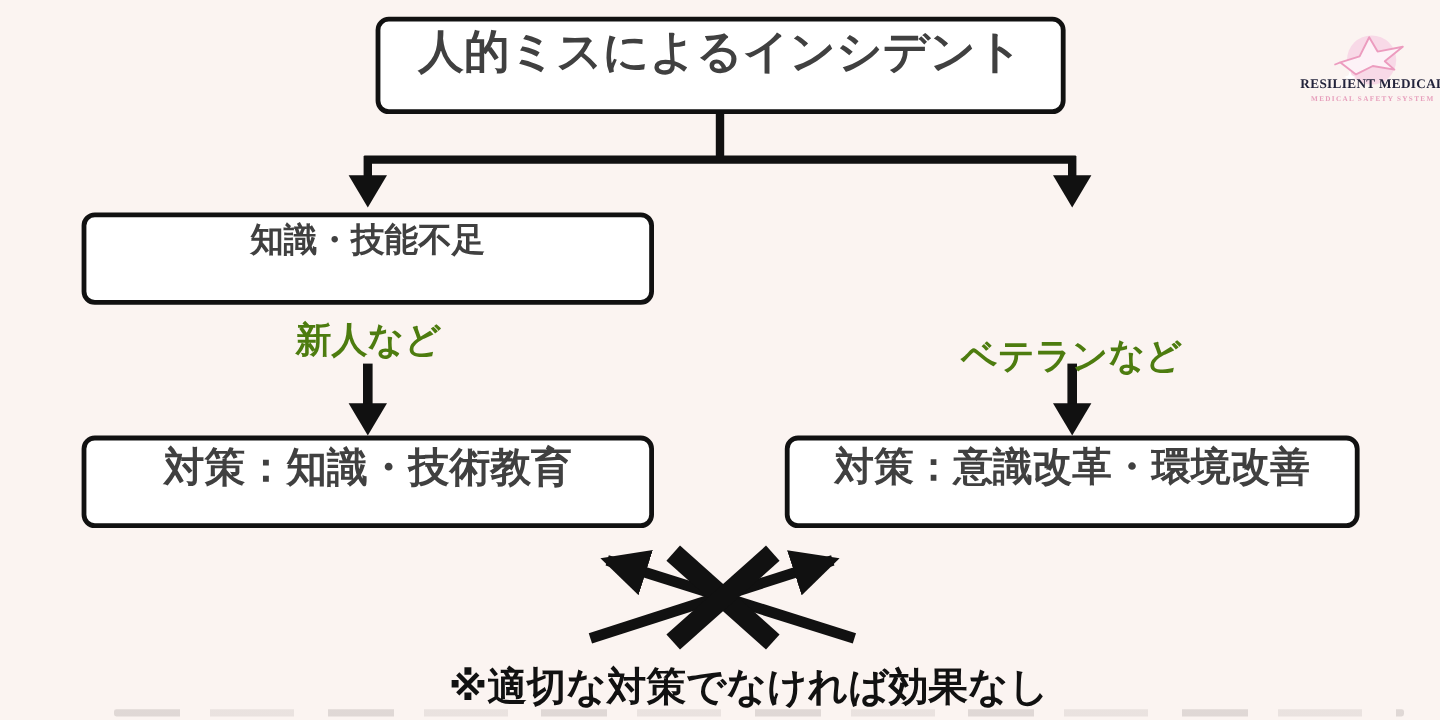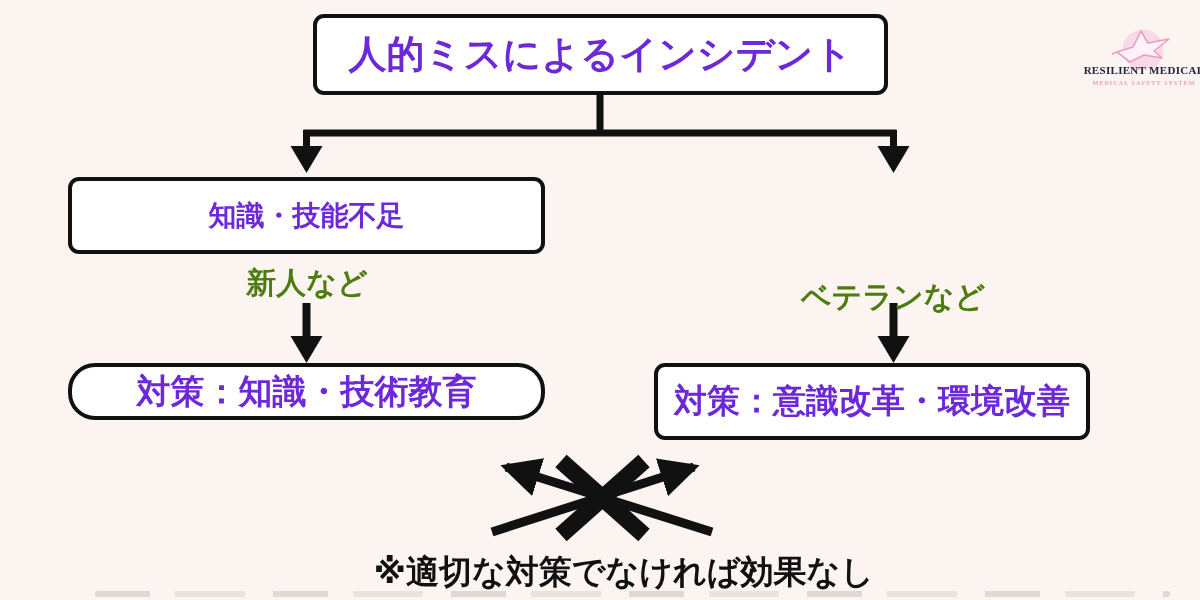--- a/index.html
+++ b/index.html
@@ -9,31 +9,31 @@
     background:#fbf4f1;
     overflow:hidden;
     font-family:"Liberation Sans","DejaVu Sans",sans-serif;
   }
   .connectors{position:absolute;left:0;top:0;pointer-events:none;}
   .node{
     position:absolute;
     background:#ffffff;
     border:4px solid #111111;
     border-radius:11px;
-    display:flex;align-items:center;justify-content:center;
-    font-weight:bold;color:#6d28d9;
+    display:flex;justify-content:center;
+    font-weight:bold;color:#404040;
     box-sizing:border-box;
     text-align:center;
     white-space:nowrap;
   }
   .node-root{left:313px;top:14px;width:575px;height:81px;font-size:38px;}
   .node-cause-left{left:68px;top:177px;width:477px;height:77px;font-size:28px;}
   .node-cause-right{left:654px;top:177px;width:479px;height:77px;font-size:35px;}
-  .node-counter-left{left:68px;top:363px;width:477px;height:57px;font-size:34px;border-radius:27px;}
-  .node-counter-right{left:654px;top:363px;width:436px;height:77px;font-size:33px;}
+  .node-counter-left{left:68px;top:363px;width:477px;height:77px;font-size:34px;}
+  .node-counter-right{left:654px;top:363px;width:479px;height:77px;font-size:33px;}
   .sublabel{
     position:absolute;top:263px;width:300px;
     font-weight:bold;font-size:30px;color:#4d7c0f;
     text-align:center;white-space:nowrap;
   }
   .sublabel-left{left:157px;}
   .sublabel-right{left:743px;margin-top:14px;}
   .footnote{
     position:absolute;left:0;top:550px;width:1200px;
     text-align:center;font-weight:bold;font-size:33px;color:#111111;

